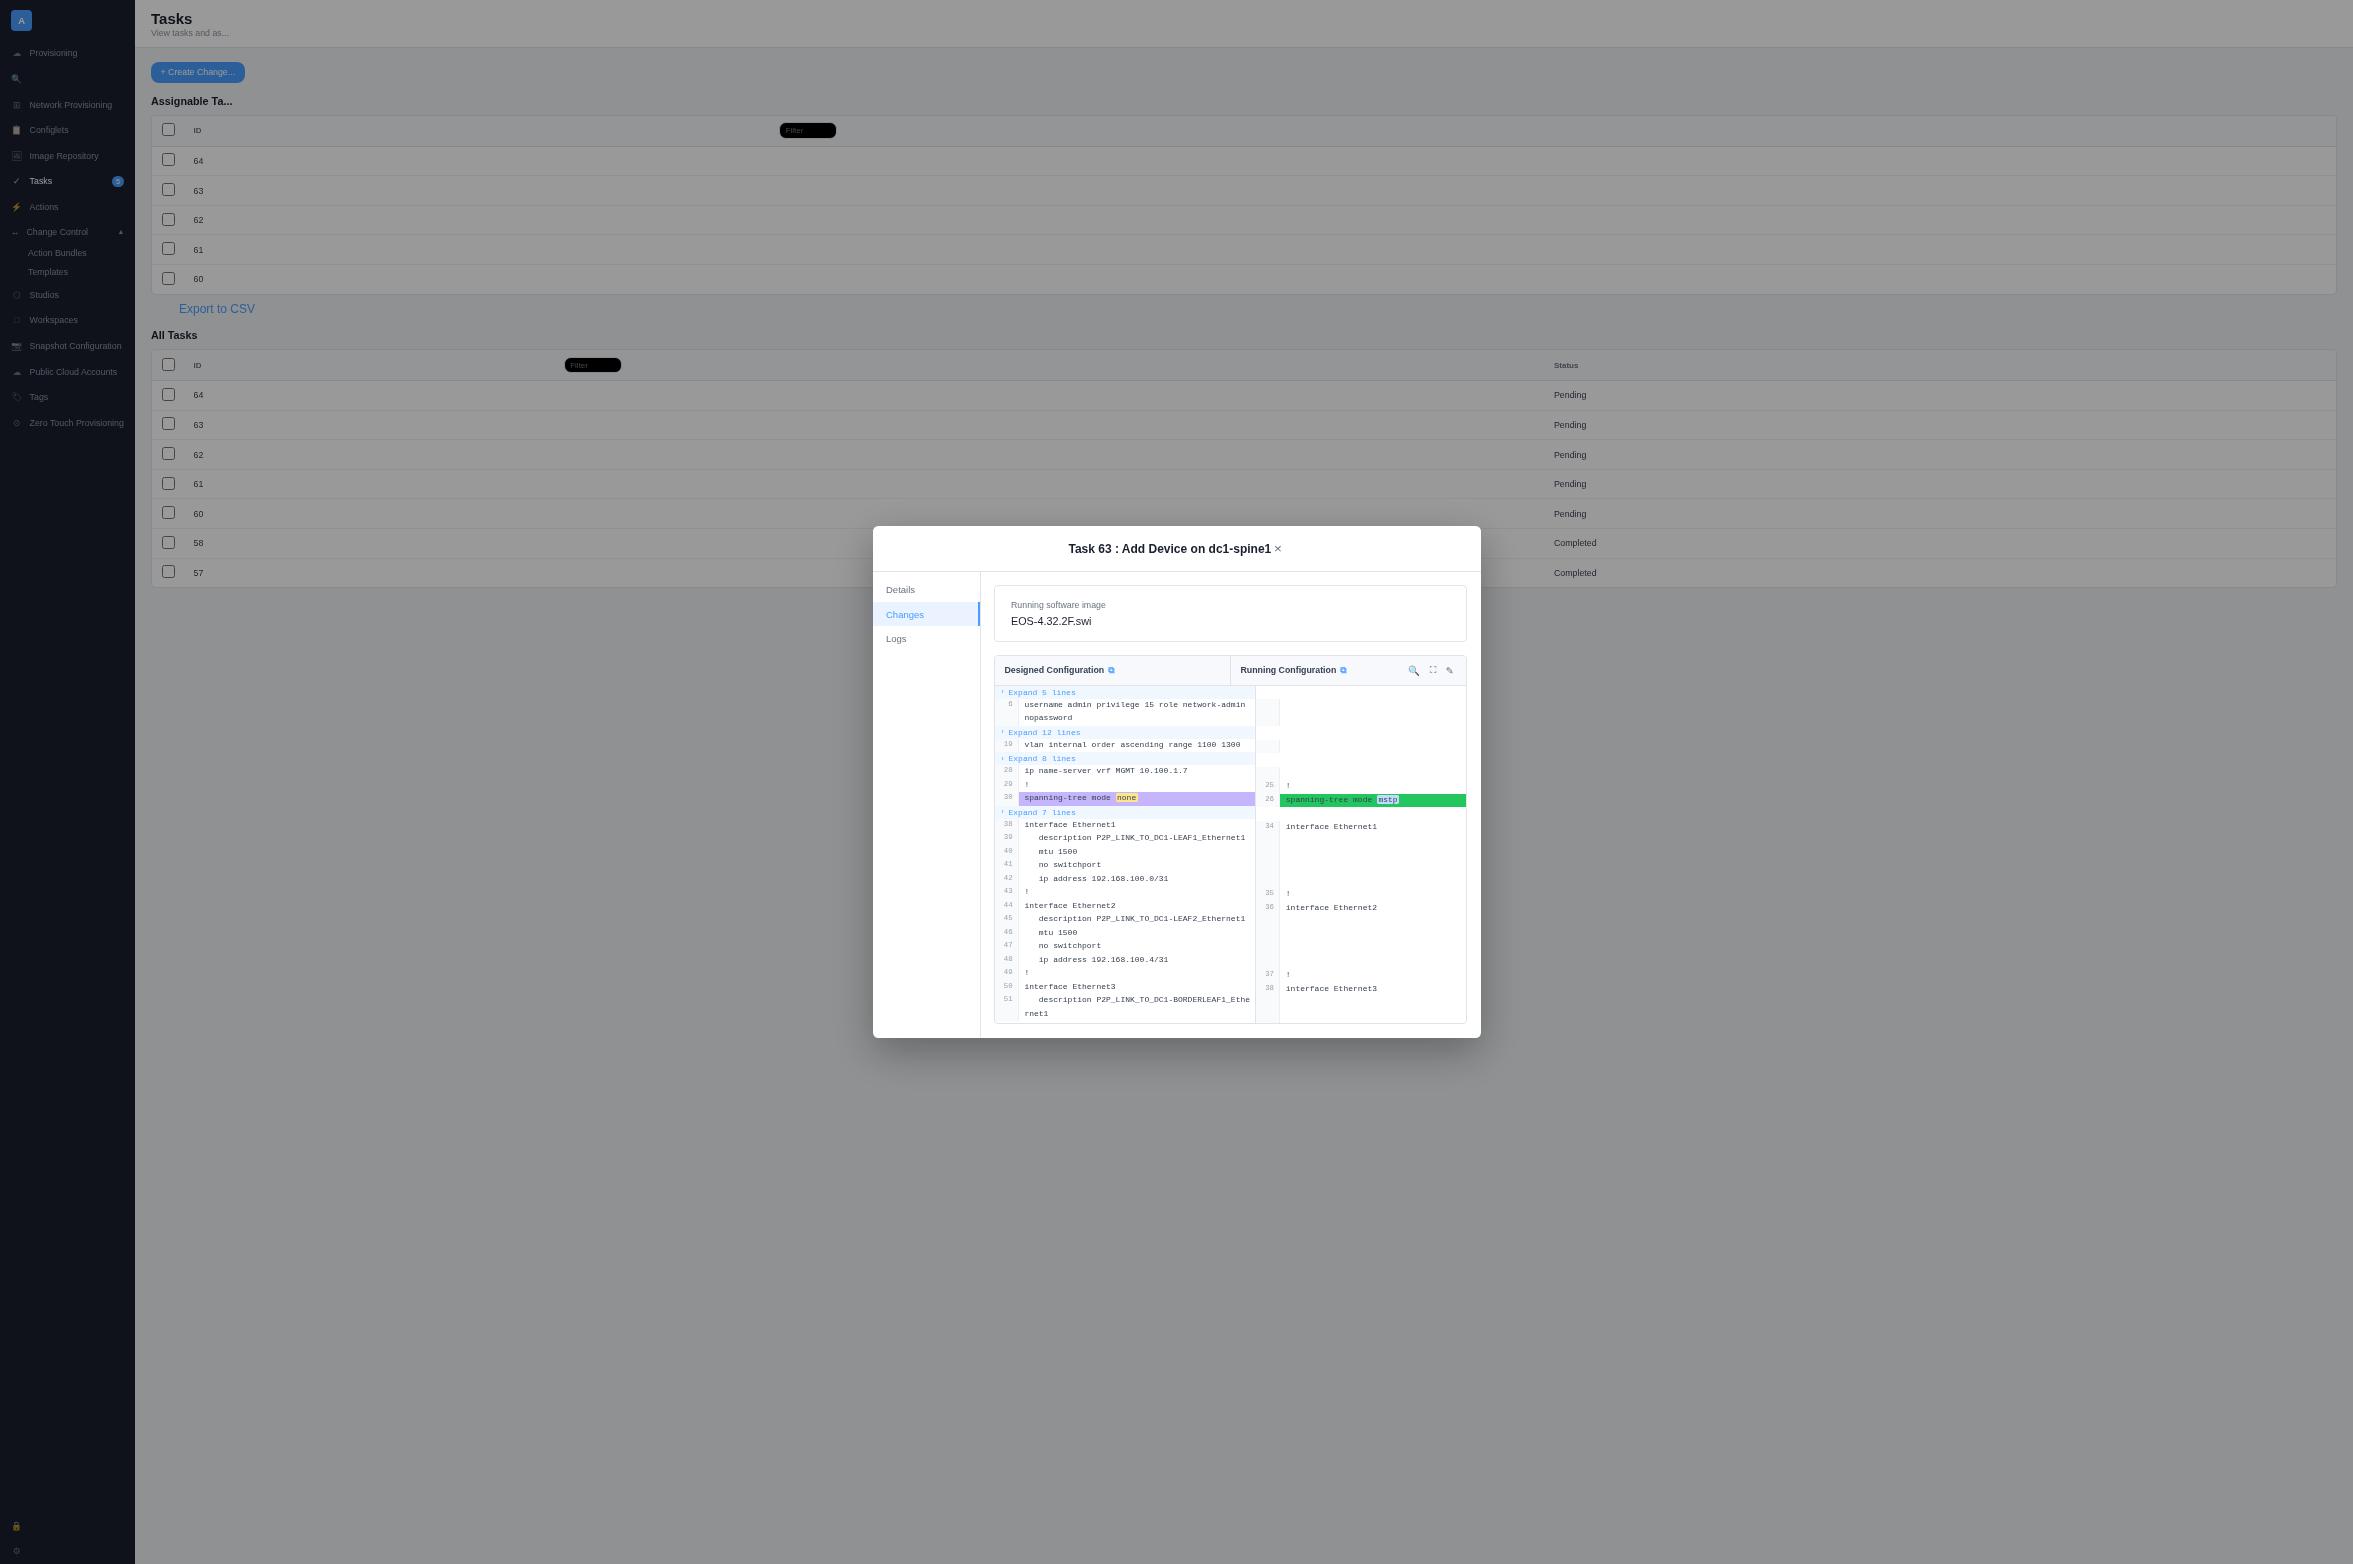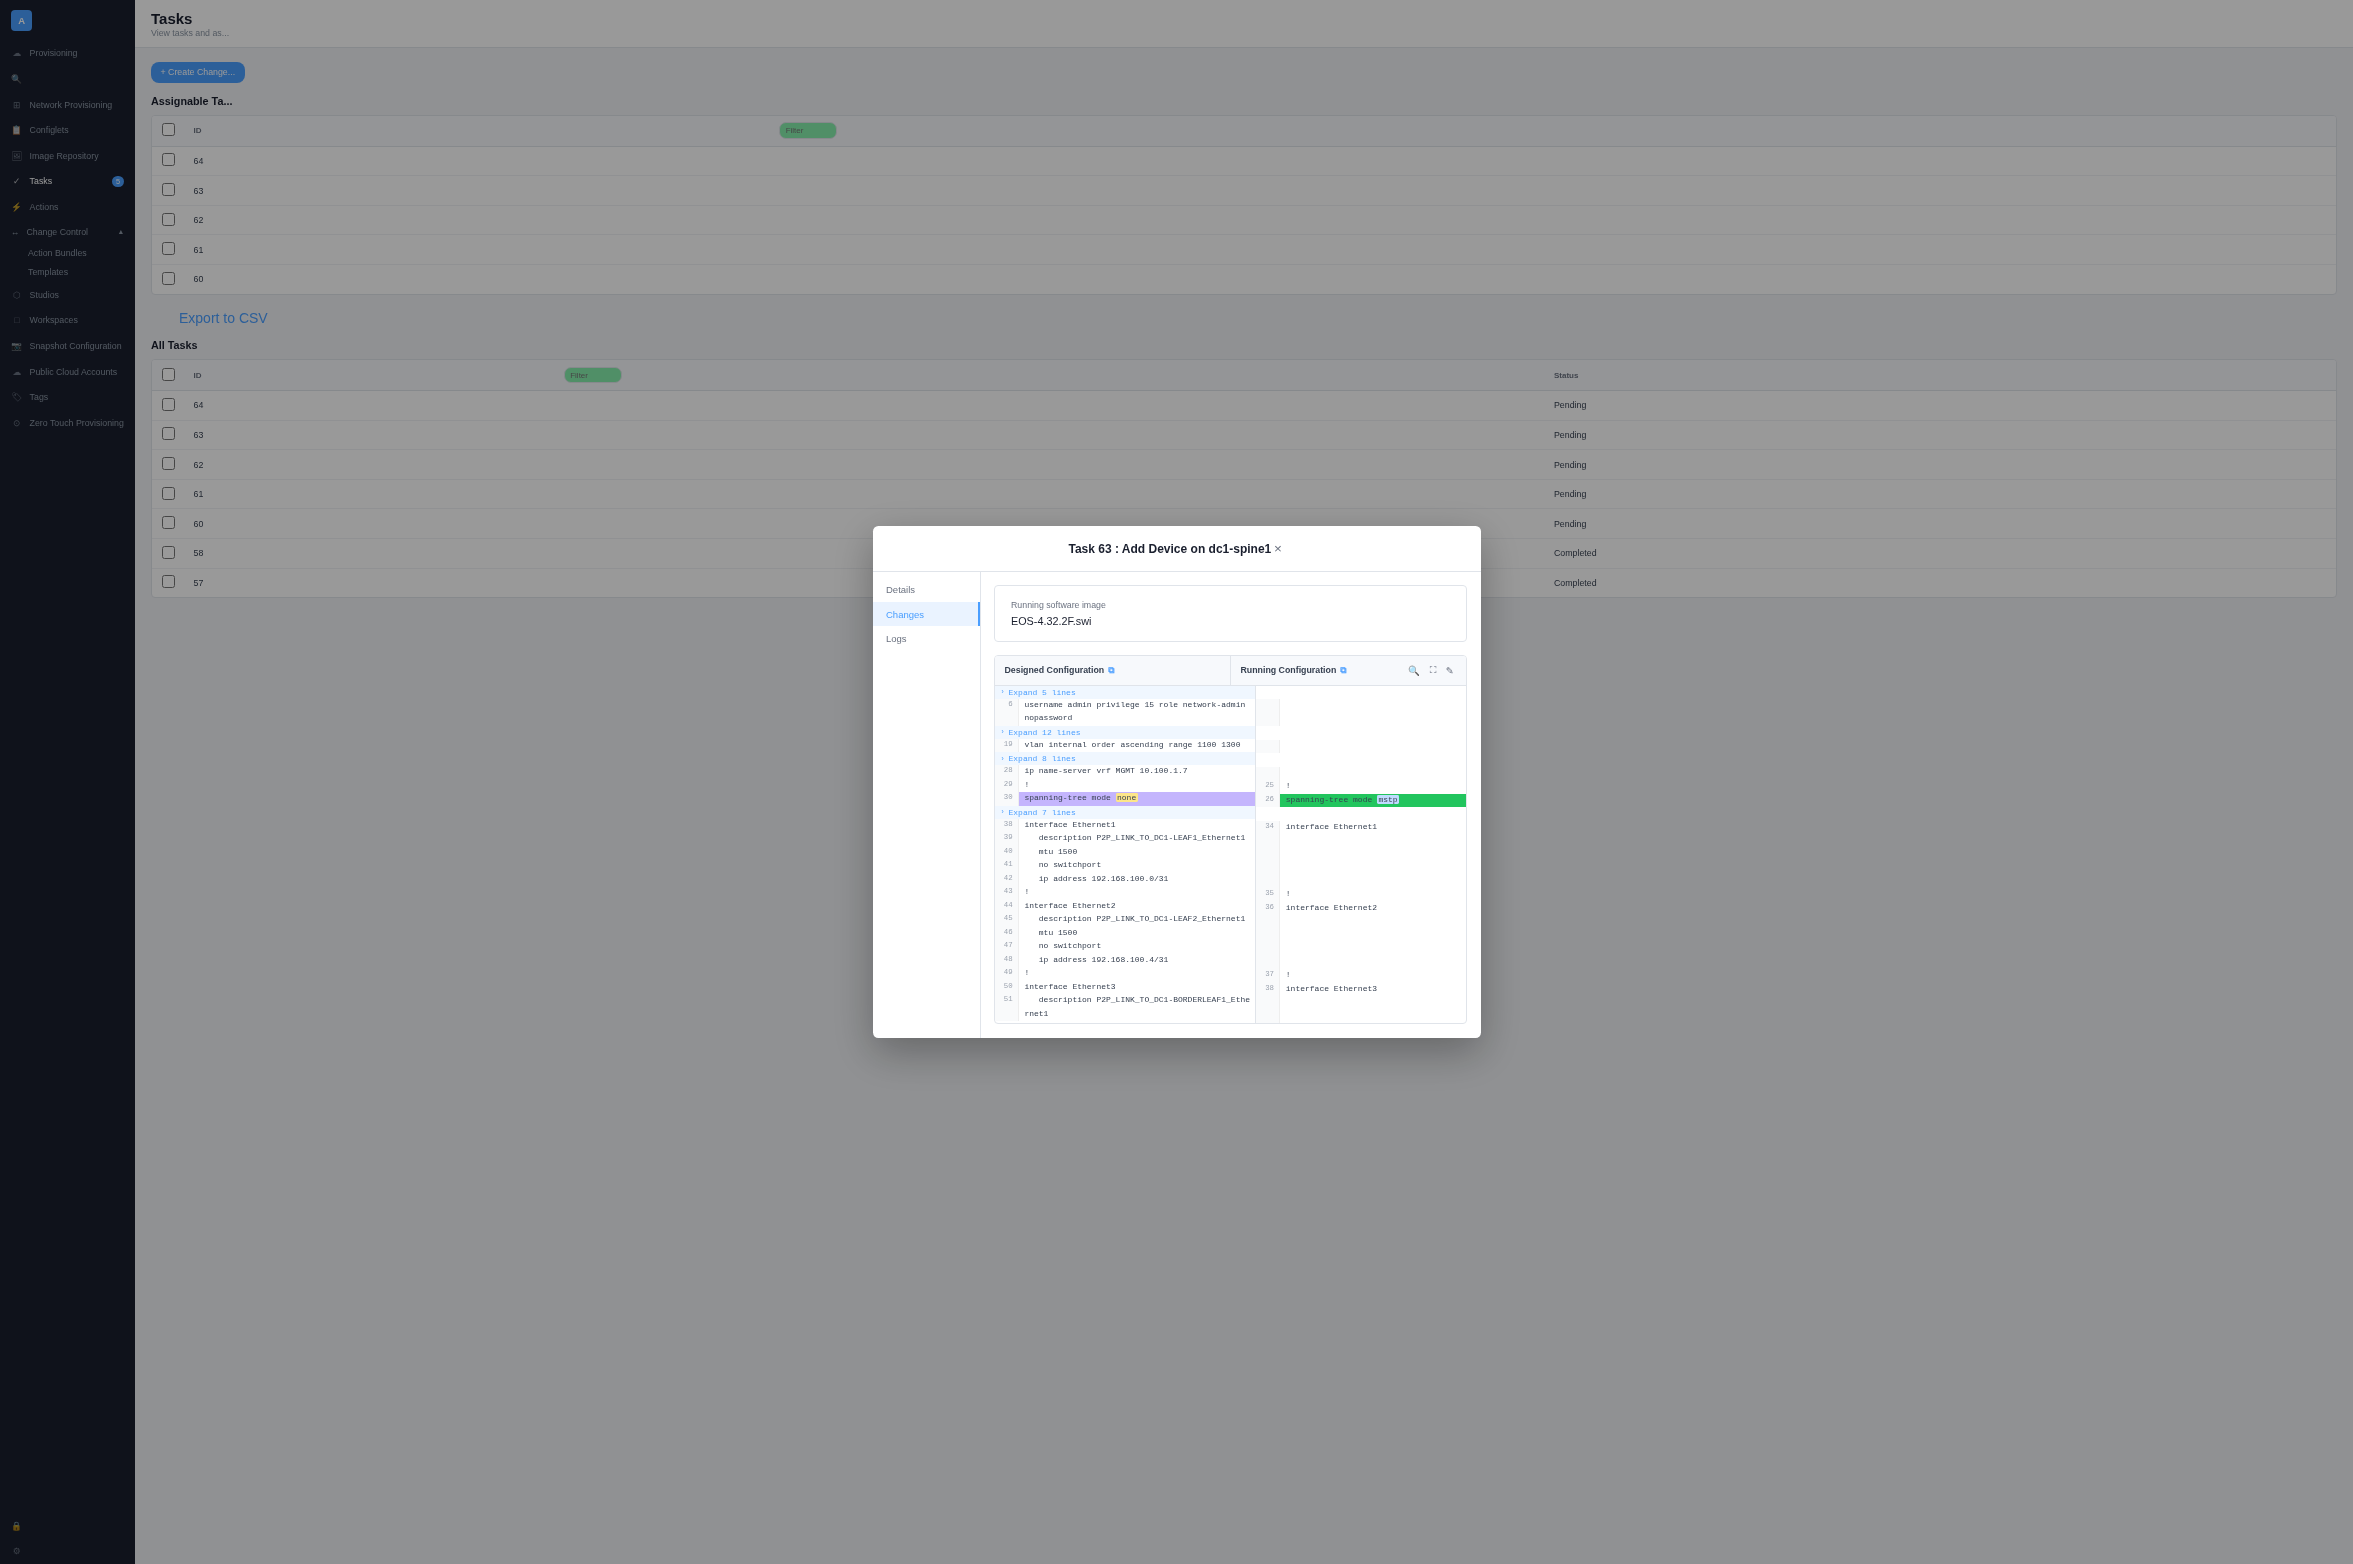--- a/index.html
+++ b/index.html
@@ -27,22 +27,22 @@
     .content-area { flex: 1; overflow-y: auto; padding: 13.5px 16px; }
     .toolbar { display: flex; align-items: center; gap: 8px; margin-bottom: 12px; }
     .btn-primary { background: #4a9eff; color: white; border: none; border-radius: 8px; padding: 5.4px 9.5px; font-size: 8.8px; cursor: pointer; display: flex; align-items: center; gap: 4px; }
     .section-title { font-size: 10.8px; font-weight: 600; color: #1a1f2e; margin-bottom: 8px; }
     .table-container { background: #fff; border-radius: 4px; border: 0.7px solid #e0e4ea; overflow: hidden; }
     .table { width: 100%; border-collapse: collapse; }
     .table th { background: #f7f9fc; padding: 6.8px 9.5px; text-align: left; font-size: 8px; font-weight: 600; color: #6b7280; border-bottom: 0.7px solid #e0e4ea; }
     .table td { padding: 6.8px 9.5px; font-size: 8.8px; color: #374151; border-bottom: 0.7px solid #f0f2f5; }
     .table tr:last-child td { border-bottom: none; }
     .checkbox-cell { width: 24px; }
-    .filter-input { background: #86efac; border: 0.7px solid #e0e4ea; border-radius: 7px; padding: 2.7px 5.4px; font-size: 8px; color: #6b7280; width: 58px; }
-    .export-link { font-size: 14px; color: #4a9eff; cursor: pointer; margin-top: 15px; display: inline-block; padding-left: 28px; }
+    .filter-input { background: #000000; border: 0.7px solid #e0e4ea; border-radius: 7px; padding: 2.7px 5.4px; font-size: 8px; color: #6b7280; width: 58px; }
+    .export-link { font-size: 12px; color: #4a9eff; cursor: pointer; margin-top: 7px; display: inline-block; padding-left: 28px; }
 
     
     .overlay { position: fixed; inset: 0; background: rgba(0,0,0,0.4); z-index: 100; display: flex; align-items: center; justify-content: center; }
     .modal { background: #fff; border-radius: 5.4px; width: 608px; max-height: 90vh; display: flex; flex-direction: column; overflow: hidden; box-shadow: 0 13.5px 41px rgba(0,0,0,0.3); }
     .modal-header { display: flex; align-items: center; justify-content: center; padding: 12px 16px; border-bottom: 0.7px solid #e0e4ea; }
     .modal-title { font-size: 12px; font-weight: 600; color: #1a1f2e; }
     .modal-close { background: none; border: none; font-size: 13.5px; cursor: pointer; color: #6b7280; padding: 2.7px; }
     .modal-body { display: flex; flex: 1; overflow: hidden; }
     .modal-sidebar { width: 108px; border-right: 0.7px solid #e0e4ea; padding: 5.4px 0; flex-shrink: 0; }
     .modal-tab { padding: 6.8px 13.5px; font-size: 9.5px; color: #6b7280; cursor: pointer; }

